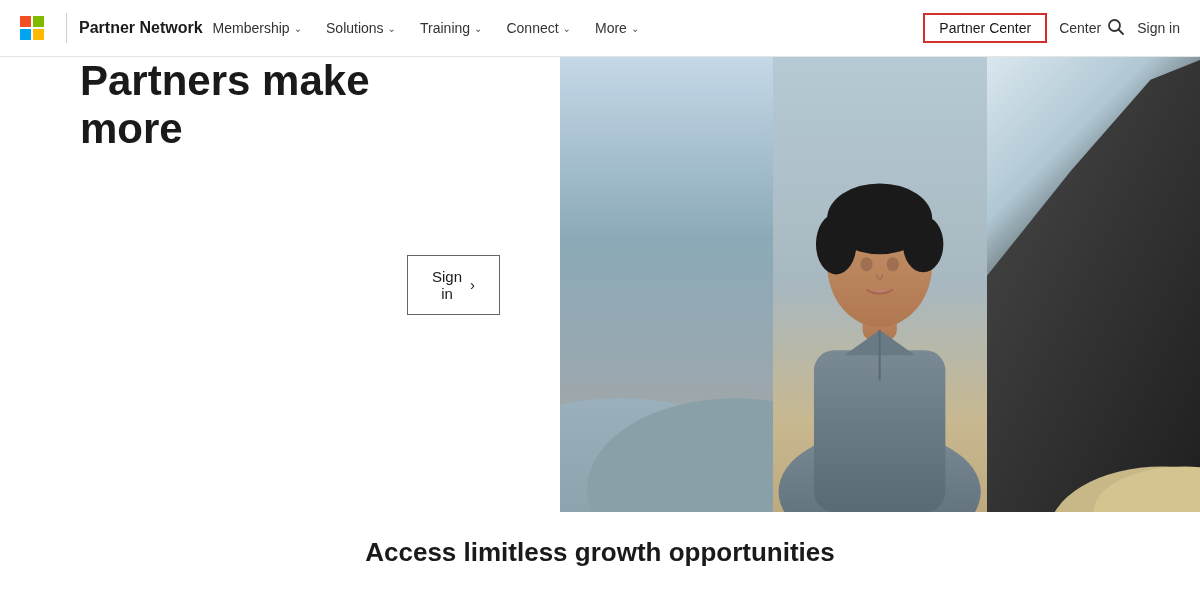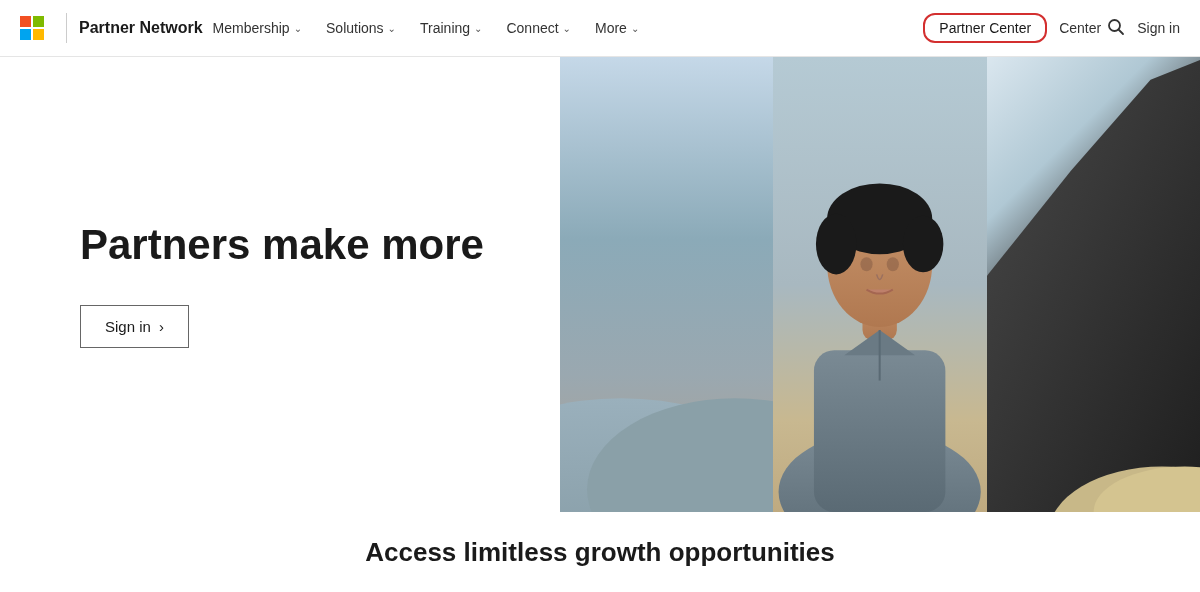--- a/index.html
+++ b/index.html
@@ -73,21 +73,21 @@
       align-items: center;
       gap: 12px;
     }
     .partner-center-btn {
       border: 2px solid #d32f2f;
       padding: 5px 14px;
       font-size: 14px;
       color: #1a1a1a;
       cursor: pointer;
       background: #fff;
-      border-radius: 12px;
+      border-radius: 0;
       font-weight: 400;
     }
     .search-area {
       display: flex;
       align-items: center;
       gap: 6px;
       font-size: 14px;
       color: #333;
       cursor: pointer;
     }
@@ -100,21 +100,21 @@
 
     
     .hero {
       display: flex;
       height: calc(592px - 57px - 80px);
       position: relative;
     }
     .hero-left {
       width: 560px;
       display: flex;
-      flex-direction: column;
+      flex-direction: row;
       justify-content: center;
       padding: 0 60px 0 80px;
     }
     .hero-heading {
       font-size: 42px;
       font-weight: 700;
       color: #1a1a1a;
       line-height: 1.15;
       margin-bottom: 36px;
     }

